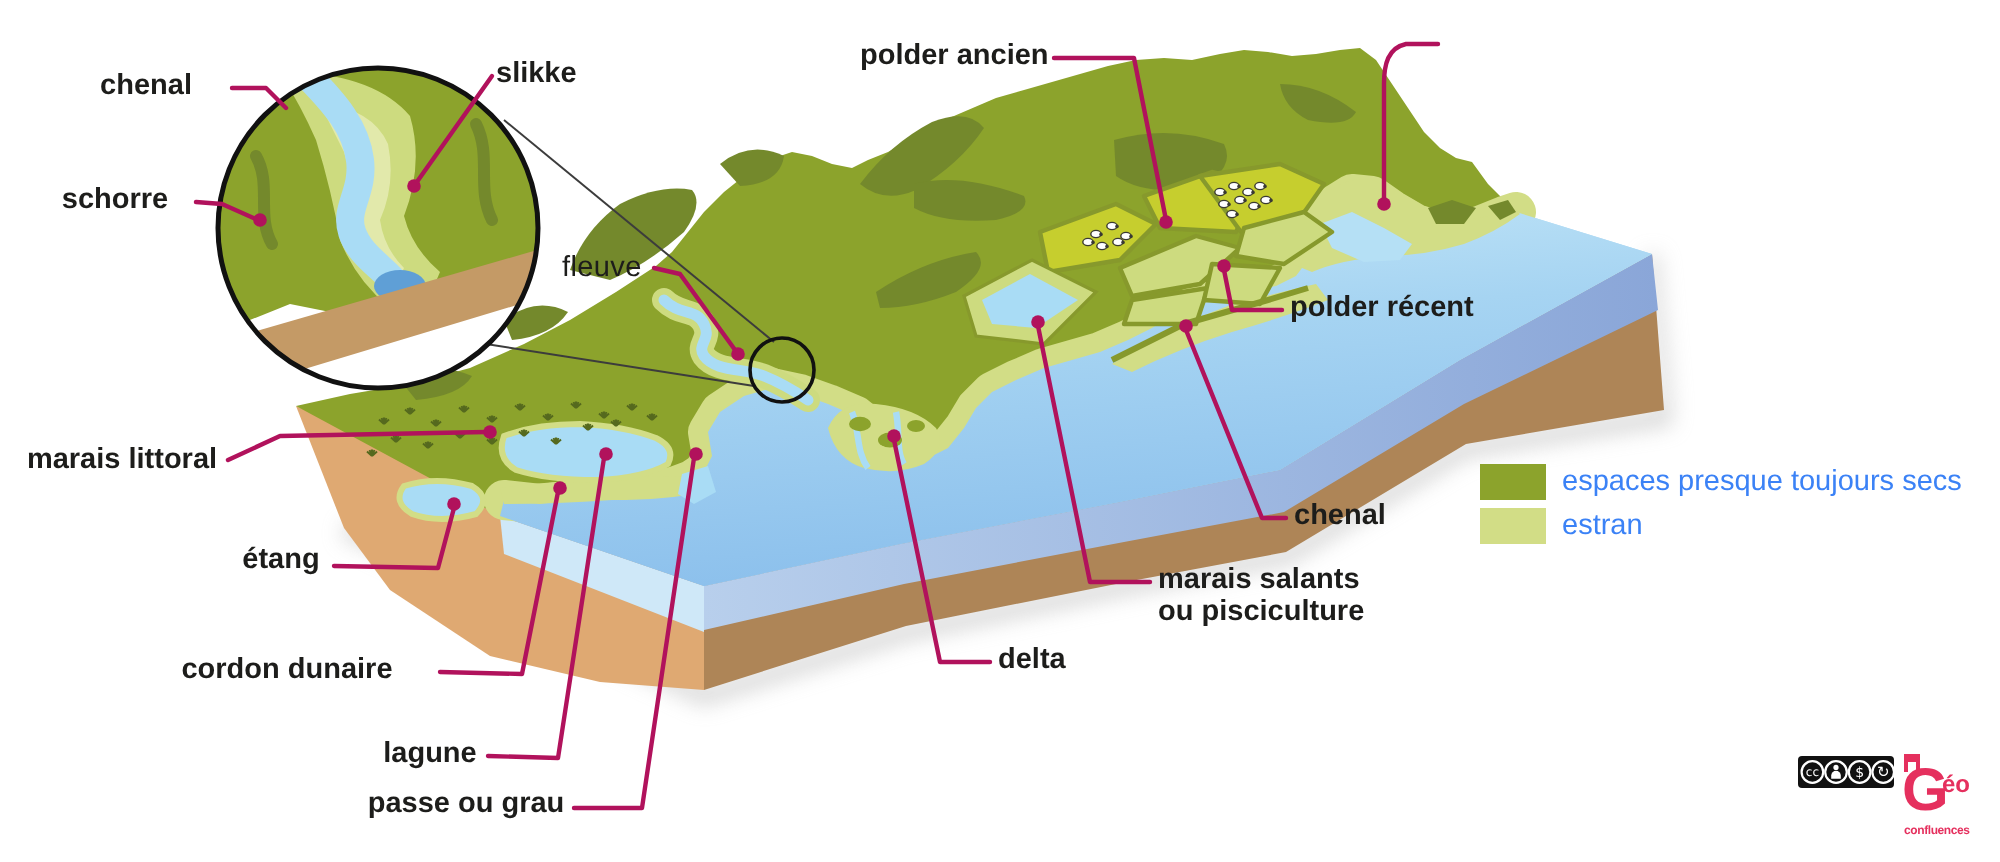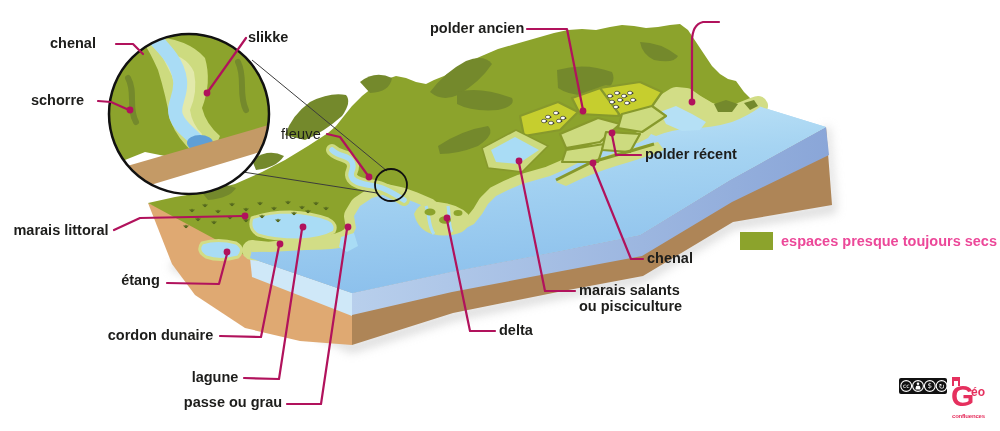--- a/index.html
+++ b/index.html
@@ -7,21 +7,21 @@
          font-family:"Liberation Sans","DejaVu Sans",sans-serif;}
   #art{position:absolute;left:0;top:0;}
   .lbl{position:absolute;font-size:14.5px;font-weight:700;color:#1d1d1b;line-height:16px;white-space:nowrap;}
   .lbl.r{text-align:center;}
   .lbl.b{font-weight:400;letter-spacing:.2px;}
   .legend{position:absolute;left:740px;top:232px;}
   .legend-row{display:flex;align-items:center;margin-bottom:4px;height:18px;}
   .swatch{width:33px;height:18px;display:inline-block;}
   .sw-dry{background:#8ca32c;}
   .sw-estran{background:#d2dd86;}
-  .legend-label{margin-left:8px;font-size:14.5px;font-weight:700;color:#ec4899;white-space:nowrap;}
+  .legend-label{margin-left:8px;font-size:14.5px;font-weight:400;color:#3b82f6;white-space:nowrap;}
   .footer{position:absolute;right:53px;top:378px;text-align:right;color:#4d4d4c;font-size:14.5px;line-height:20px;}
   .footer .lic{display:flex;align-items:center;justify-content:flex-end;gap:4px;}
   .logo{position:absolute;left:951px;top:377px;width:36px;height:48px;color:#e5305e;}
   .logo .flag{position:absolute;left:1px;top:0;width:8px;height:9px;background:#e5305e;}
   .logo .flag:after{content:"";position:absolute;left:2px;top:4px;width:4px;height:5px;background:#fff;}
   .logo .g{position:absolute;left:0;top:2px;font-size:30px;font-weight:700;line-height:34px;}
   .logo .eo{position:absolute;left:20px;top:8px;font-size:12px;font-weight:700;}
   .logo .conf{position:absolute;left:1px;top:36px;font-size:6px;font-weight:700;letter-spacing:-0.2px;}
 </style>
 </head>
@@ -266,32 +266,36 @@
   </svg>
 
   <div class="lbl r" style="left:33px;top:35px;width:80px">chenal</div>
   <div class="lbl" style="left:248px;top:29px">slikke</div>
   <div class="lbl r" style="left:20px;top:92px;width:75px">schorre</div>
   <div class="lbl b" style="left:281px;top:126px">fleuve</div>
   <div class="lbl" style="left:430px;top:20px">polder ancien</div>
   <div class="lbl" style="left:645px;top:146px">polder récent</div>
   <div class="lbl r" style="left:12px;top:222px;width:98px">marais littoral</div>
   <div class="lbl r" style="left:118px;top:272px;width:45px">étang</div>
-  <div class="lbl r" style="left:105px;top:327px;width:111px">cordon dunaire</div>
+  <div class="lbl r" style="left:88px;top:327px;width:111px">cordon dunaire</div>
   <div class="lbl r" style="left:190px;top:369px;width:50px">lagune</div>
   <div class="lbl r" style="left:183px;top:394px;width:100px">passe ou grau</div>
   <div class="lbl" style="left:499px;top:322px">delta</div>
   <div class="lbl" style="left:647px;top:250px">chenal</div>
   <div class="lbl" style="left:579px;top:282px">marais salants</div>
   <div class="lbl" style="left:579px;top:298px">ou pisciculture</div>
 
   <div class="legend">
     <div class="legend-row">
       <span class="swatch sw-dry"></span>
       <span class="legend-label">espaces presque toujours secs</span>
+    </div>
+    <div class="legend-row">
+      <span class="swatch sw-estran"></span>
+      <span class="legend-label">estran</span>
     </div>
   </div>
 
   <div class="footer">
     <div class="lic">
       <svg width="48" height="16" viewBox="0 0 48 16">
         <rect x="0" y="0" width="48" height="16" rx="2" fill="#111"></rect>
         <g fill="none" stroke="#fff" stroke-width="1.1">
           <circle cx="7.2" cy="8" r="5.4"></circle>
             <circle cx="19" cy="8" r="5.4"></circle>

